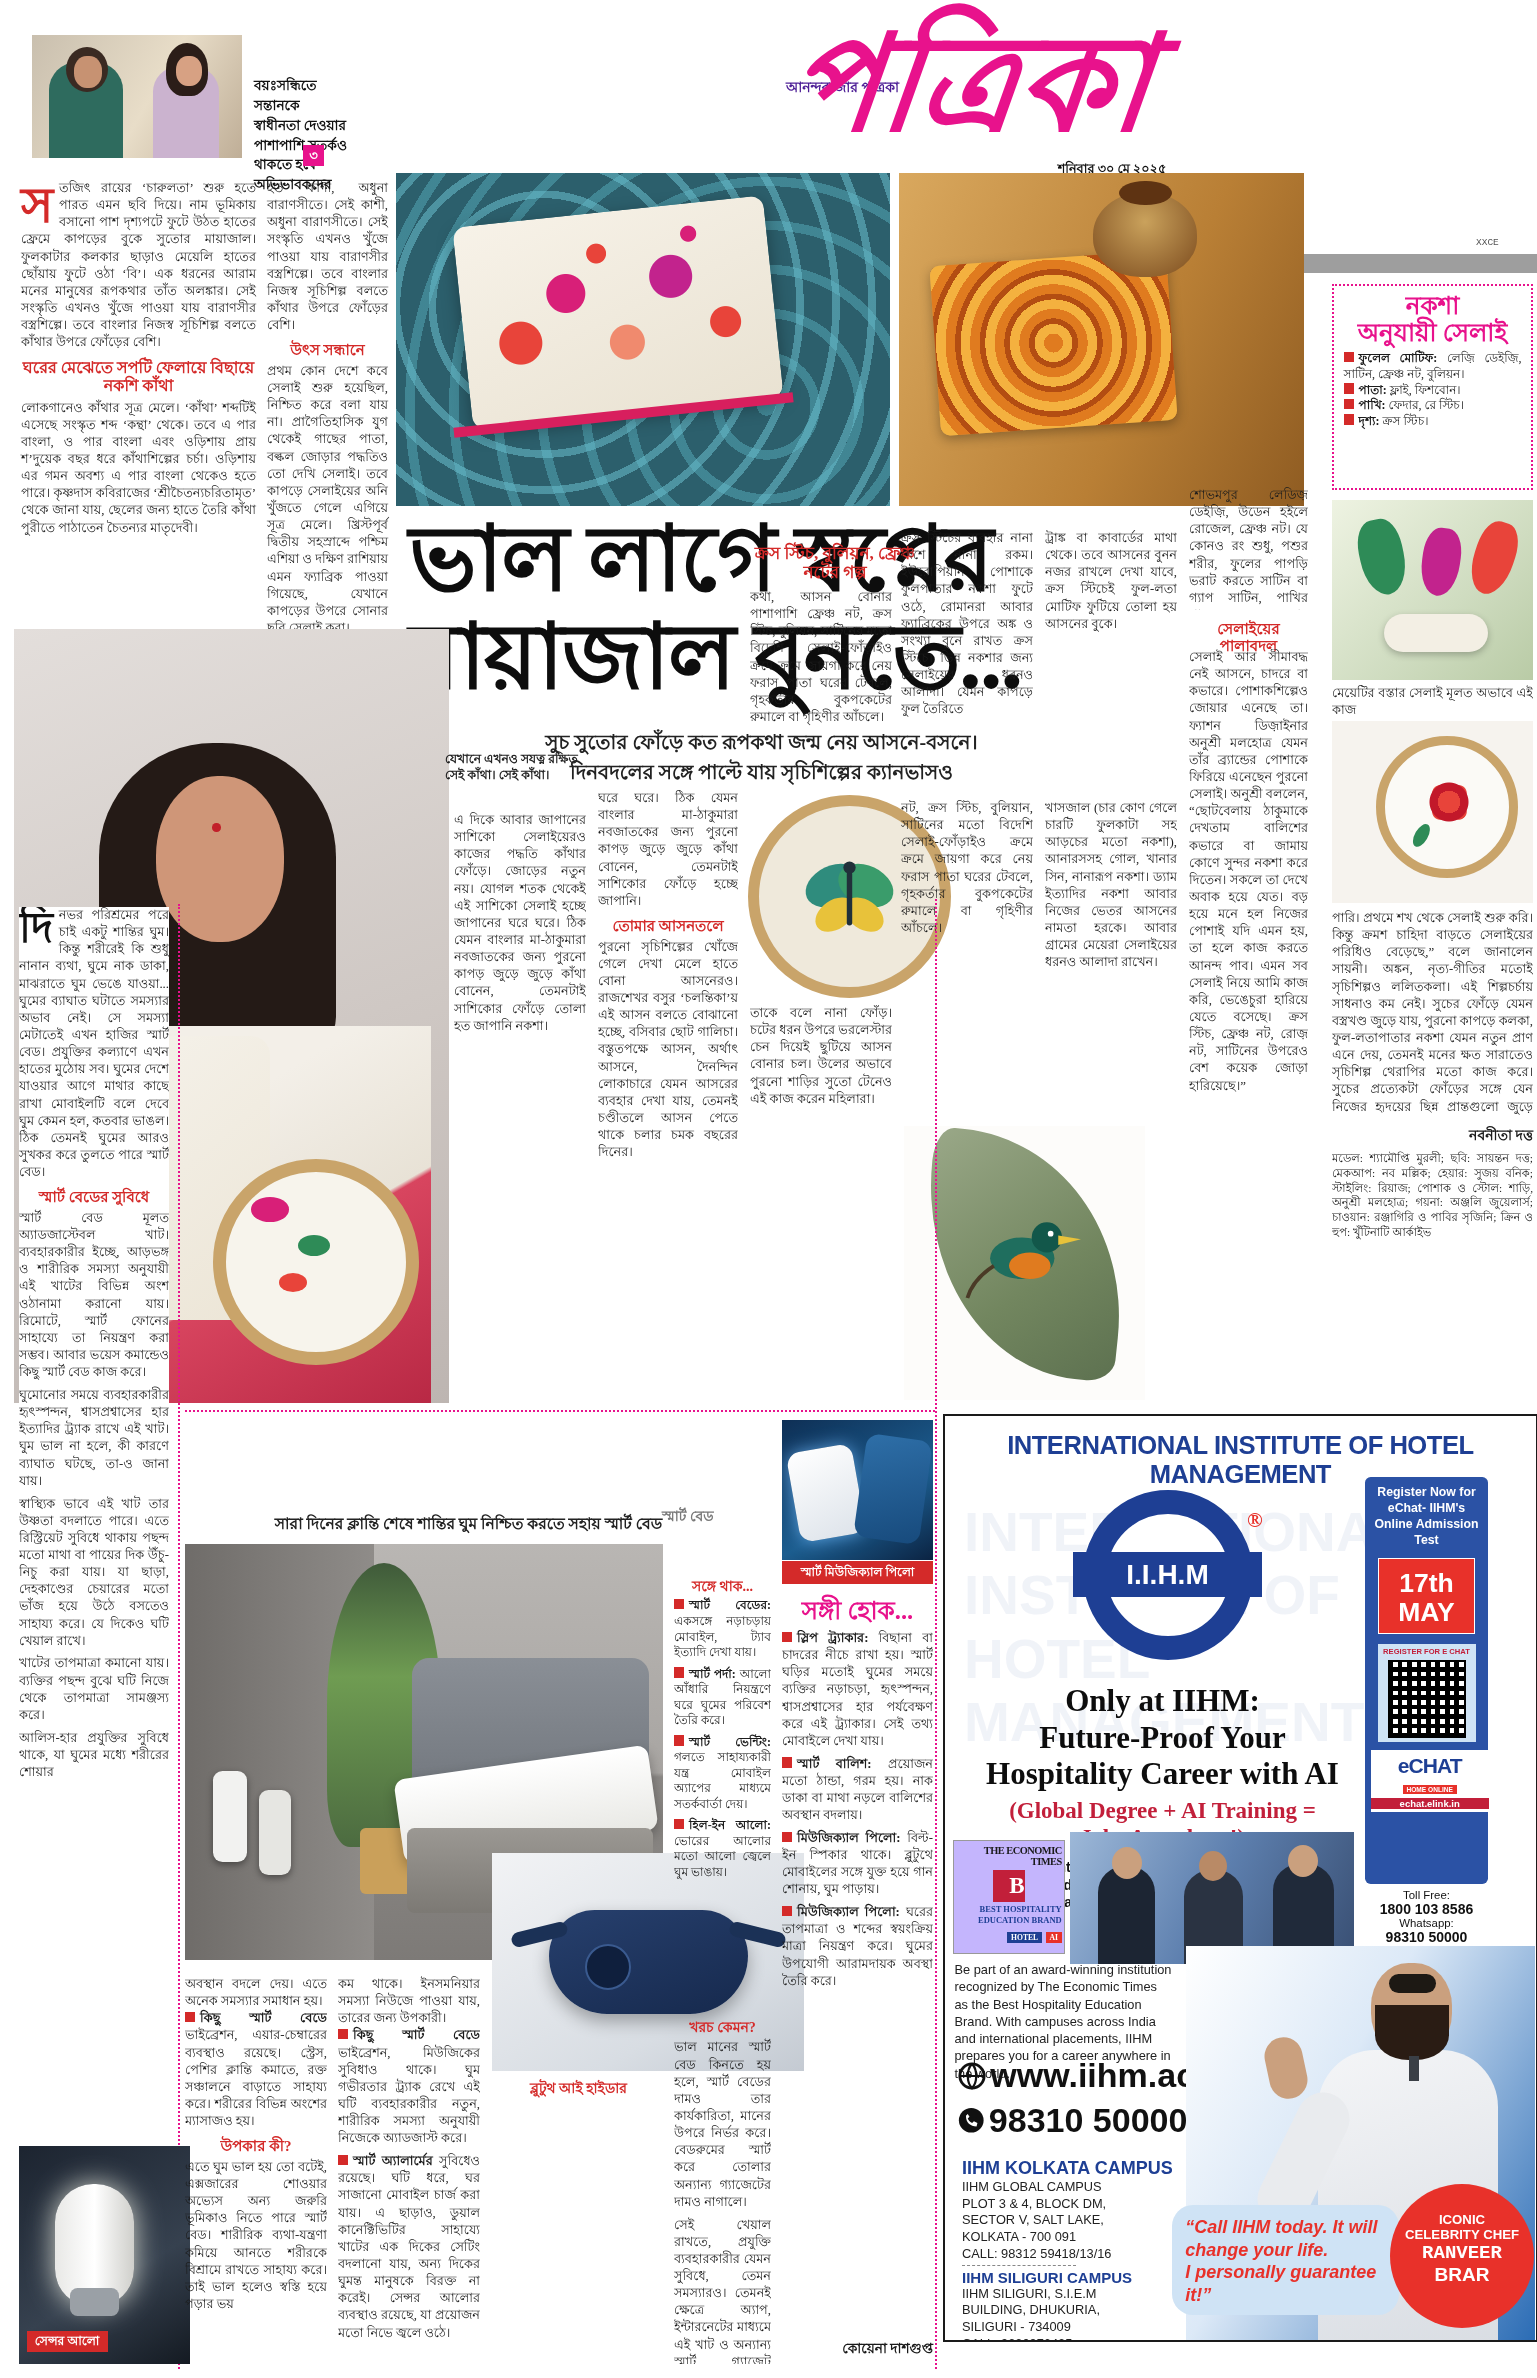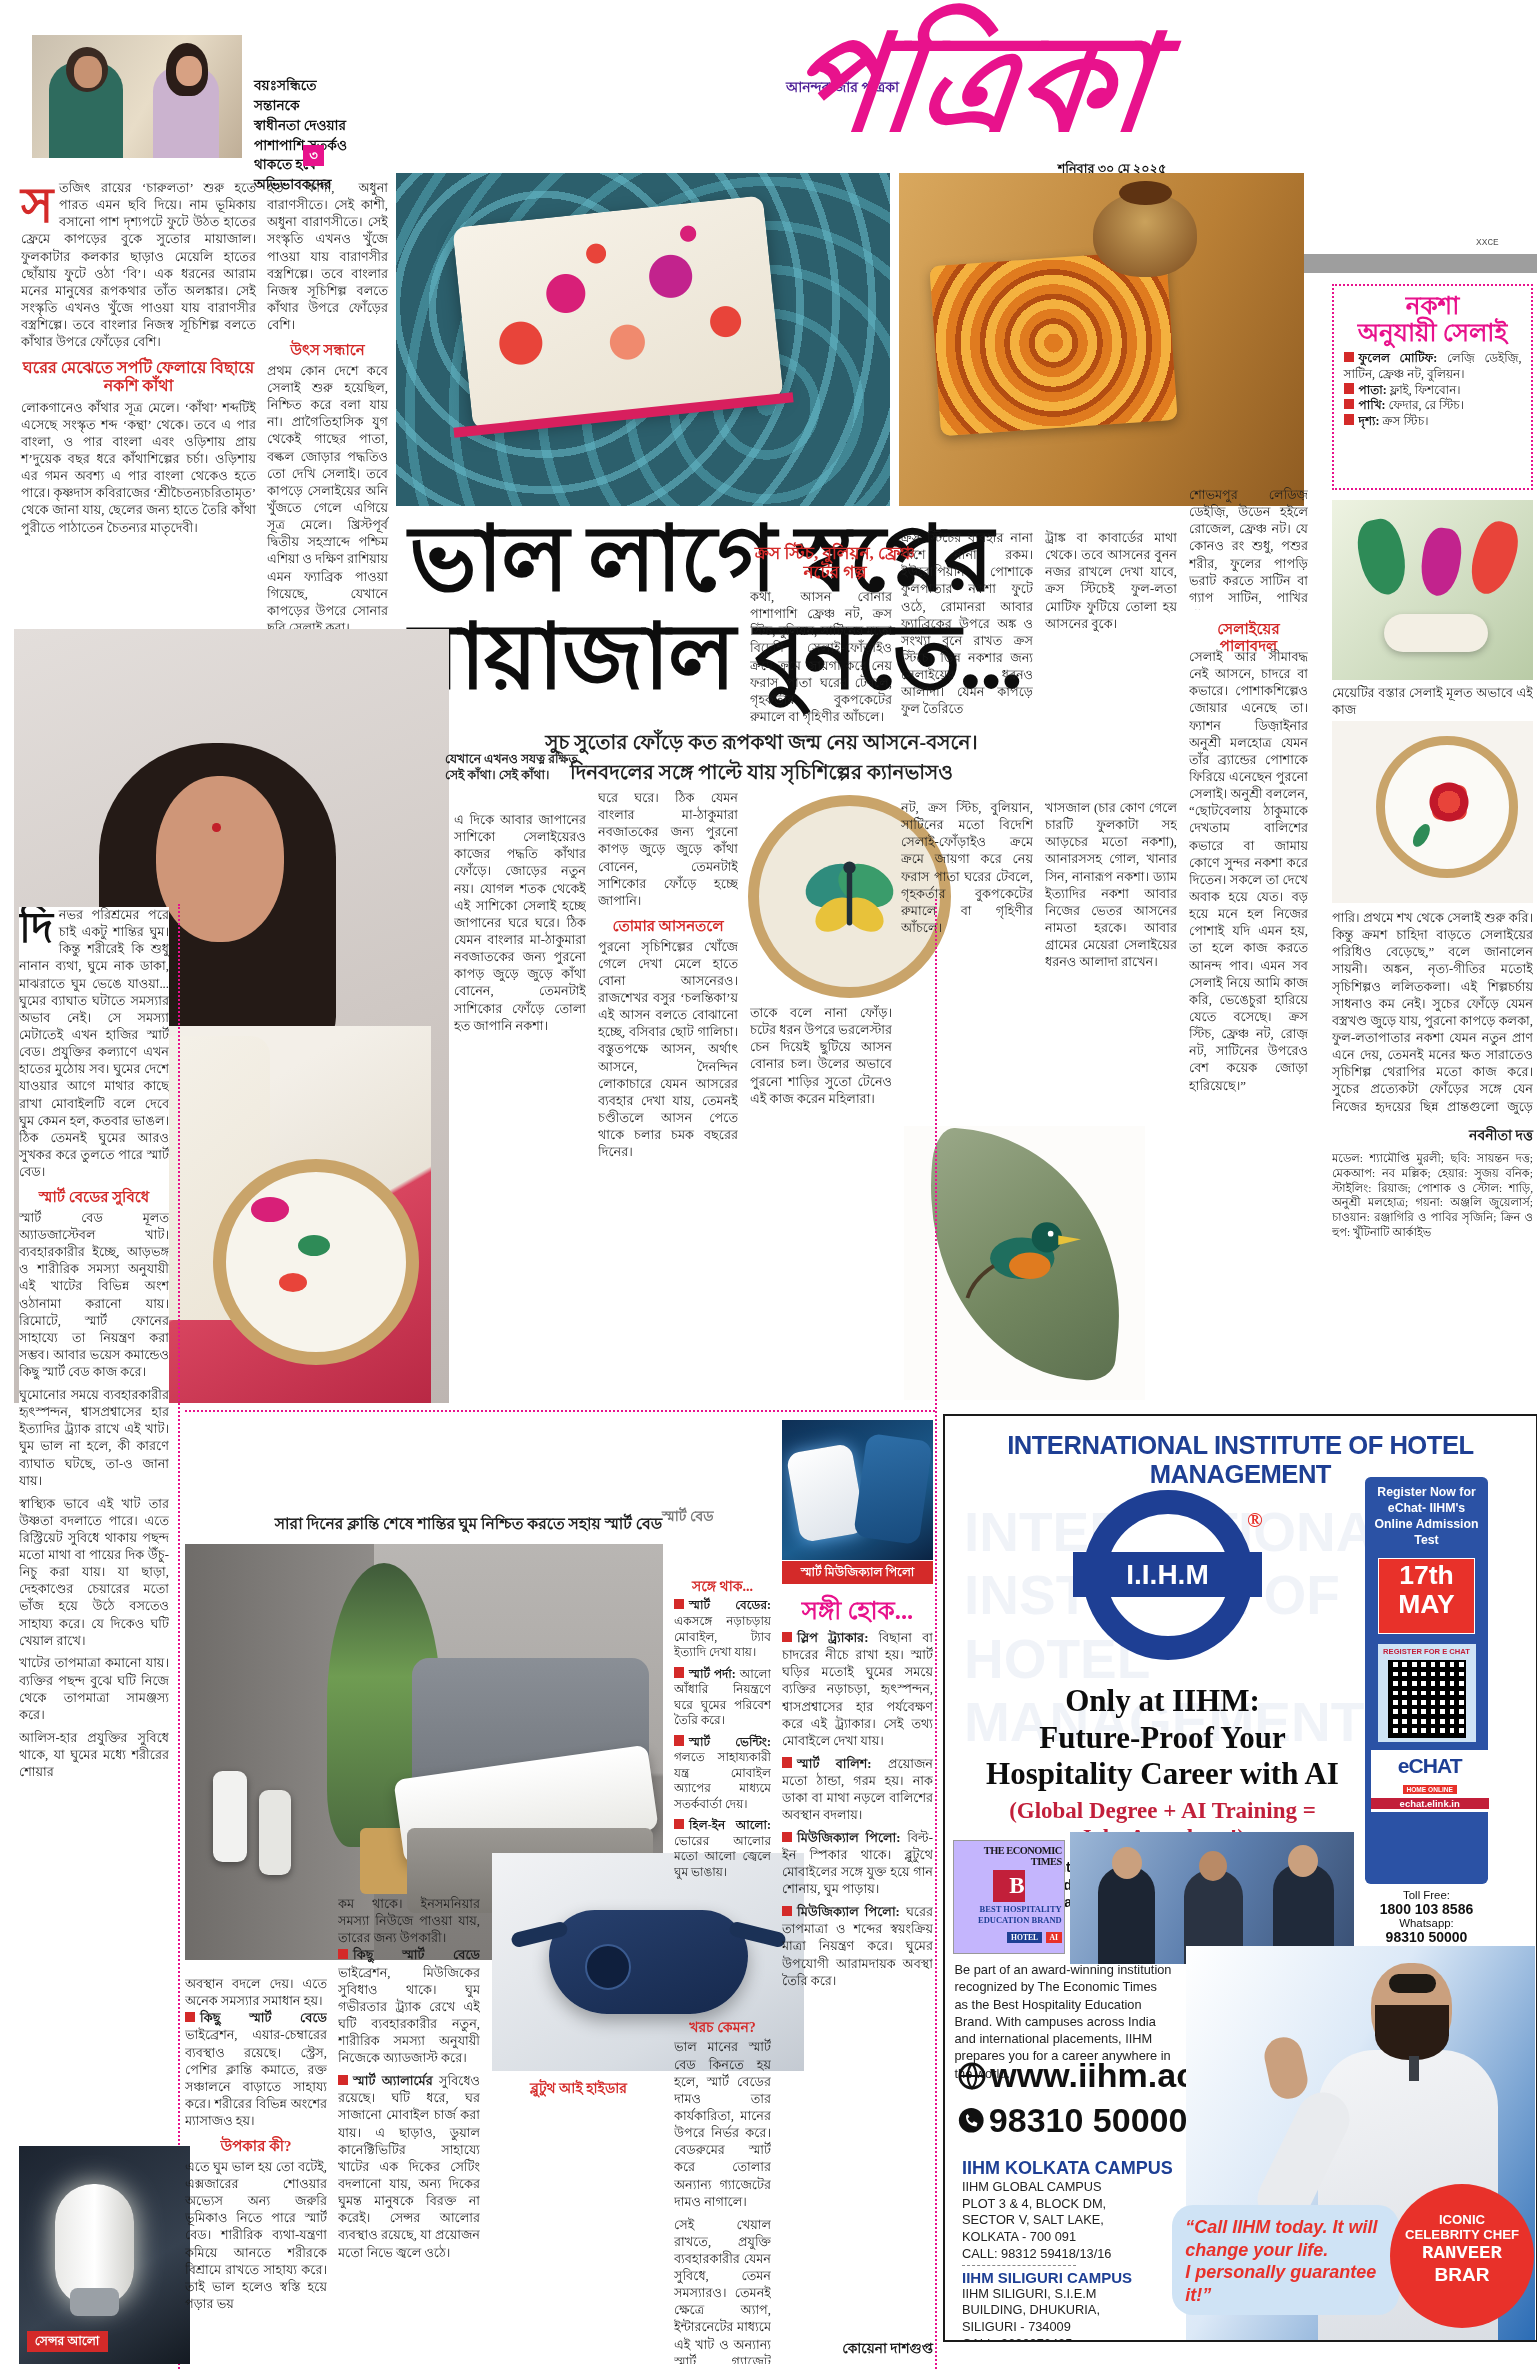--- a/index.html
+++ b/index.html
@@ -205,21 +205,21 @@
     <div class="abs" style="left:28px;top:227px;width:34px;height:91px;background:#f2f2f0;border-radius:9.5px;box-shadow:0 2.8px 7.6px rgba(0,0,0,.4);"></div>
     <div class="abs" style="left:74px;top:246px;width:32px;height:85px;background:#e6e6e2;border-radius:9.5px;box-shadow:0 2.8px 7.6px rgba(0,0,0,.4);"></div>
   </div>
 
   <div class="abs bt" style="left:185px;top:1976px;width:142px;height:388px;overflow:hidden;">
     <span>অবস্থান বদলে দেয়। এতে অনেক সমস্যার সমাধান হয়।</span>
     <div class="bullet"><span class="sq"></span><b>কিছু স্মার্ট বেডে</b><span> ভাইব্রেশন, এয়ার-চেম্বারের ব্যবস্থাও রয়েছে। স্ট্রেস, পেশির ক্লান্তি কমাতে, রক্ত সঞ্চালনে বাড়াতে সাহায্য করে। শরীরের বিভিন্ন অংশের ম্যাসাজও হয়।</span></div>
     <div class="rh-left">উপকার কী?</div>
     <span>এতে ঘুম ভাল হয় তো বটেই, এক্সজারের শোওয়ার অভ্যেস অন্য জরুরি ভূমিকাও নিতে পারে স্মার্ট বেড। শারীরিক ব্যথা-যন্ত্রণা কমিয়ে আনতে শরীরকে বিশ্রামে রাখতে সাহায্য করে। তাই ভাল হলেও স্বস্তি হয়ে পড়ার ভয়</span>
   </div>
-  <div class="abs bt" style="left:338px;top:1896px;width:142px;height:388px;overflow:hidden;">
+  <div class="abs bt" style="left:338px;top:1976px;width:142px;height:388px;overflow:hidden;">
     <span>কম থাকে। ইনসমনিয়ার সমস্যা নিউজে পাওয়া যায়, তারের জন্য উপকারী।</span>
     <div class="bullet"><span class="sq"></span><b>কিছু স্মার্ট বেডে</b><span> ভাইব্রেশন, মিউজিকের সুবিধাও থাকে। ঘুম গভীরতার ট্র্যাক রেখে এই ঘটি ব্যবহারকারীর নতুন, শারীরিক সমস্যা অনুযায়ী নিজেকে অ্যাডজাস্ট করে।</span></div>
     <div class="bullet"><span class="sq"></span><b>স্মার্ট অ্যালার্মের</b><span> সুবিধেও রয়েছে। ঘটি ধরে, ঘর সাজানো মোবাইল চার্জ করা যায়। এ ছাড়াও, ডুয়াল কানেক্টিভিটির সাহায্যে খাটের এক দিকের সেটিং বদলানো যায়, অন্য দিকের ঘুমন্ত মানুষকে বিরক্ত না করেই। সেন্সর আলোর ব্যবস্থাও রয়েছে, যা প্রয়োজন মতো নিভে জ্বলে ওঠে।</span></div>
   </div>
 
   <div class="imgbox" style="left:492px;top:1853px;width:312px;height:218px;background:linear-gradient(150deg,#f2f3f5,#d8dde3 70%,#c4cad2);">
     <div class="abs" style="left:57px;top:57px;width:199px;height:104px;background:linear-gradient(160deg,#27406e,#16294d);border-radius:52px 52px 66px 66px;box-shadow:0 7.6px 17px rgba(0,0,0,.3);"></div>
     <div class="abs" style="left:19px;top:74px;width:57px;height:15px;background:#1b3156;border-radius:7.6px;transform:rotate(-14deg);"></div>
     <div class="abs" style="left:237px;top:74px;width:57px;height:15px;background:#1b3156;border-radius:7.6px;transform:rotate(14deg);"></div>
     <div class="abs" style="left:93px;top:91px;width:42px;height:42px;background:#0f1f3d;border-radius:50%;border:2.8px solid #3a5franklin;border:2.8px solid #3a5a8f;"></div>
@@ -262,21 +262,21 @@
 
     <div class="abs" style="left:128px;top:64px;width:189px;height:189px;">
       <div class="abs" style="left:9.5px;top:9.5px;width:170px;height:170px;border:24.6px solid #1e3f94;border-radius:50%;box-sizing:border-box;background:#fff;"></div>
       <div class="abs" style="left:0;top:72px;width:189px;height:45px;background:#1e3f94;color:#fff;text-align:center;font-weight:bold;font-size:28px;line-height:45px;font-family:'Liberation Sans',sans-serif;">I.I.H.M</div>
       <div class="abs" style="left:174px;top:28px;color:#e8312a;font-weight:bold;font-size:21px;">®</div>
     </div>
 
     <div class="abs" style="left:420px;top:61px;width:123px;height:407px;background:#2b52a5;border-radius:5.7px;padding:7.6px 5.7px;box-sizing:border-box;color:#fff;text-align:center;font-family:'Liberation Sans',sans-serif;">
       <div style="font-size:12.3px;font-weight:bold;line-height:1.3;">Register Now for eChat- IIHM's Online Admission Test</div>
       <div style="margin:9.5px auto 0;width:95px;height:74px;background:#e8312a;border:1.9px solid #fff;">
-        <div style="font-size:26.5px;font-weight:bold;line-height:1.1;padding-top:2px;">17th</div>
+        <div style="font-size:26.5px;font-weight:bold;line-height:1.1;padding-top:10px;">17th</div>
         <div style="font-size:26.5px;font-weight:bold;line-height:1.1;">MAY</div>
       </div>
       <div style="margin:9.5px auto 0;width:98px;background:#cfe3f5;padding:3.8px 0;">
         <div style="color:#c21f3a;font-size:7.6px;font-weight:bold;">REGISTER FOR E CHAT</div>
         <div style="margin:3.8px auto 0;width:78px;height:78px;background:
           repeating-linear-gradient(0deg,#000 0 4.7px,transparent 4.7px 9.5px),
           repeating-linear-gradient(90deg,#000 0 4.7px,#fff 4.7px 9.5px);"></div>
       </div>
       <div style="margin:7.6px auto 0;width:118px;background:#fff;padding:4.7px 0 2.8px;">
         <div style="color:#1e3f94;font-weight:bold;font-size:21px;letter-spacing:-0.9px;">eCHAT</div>

